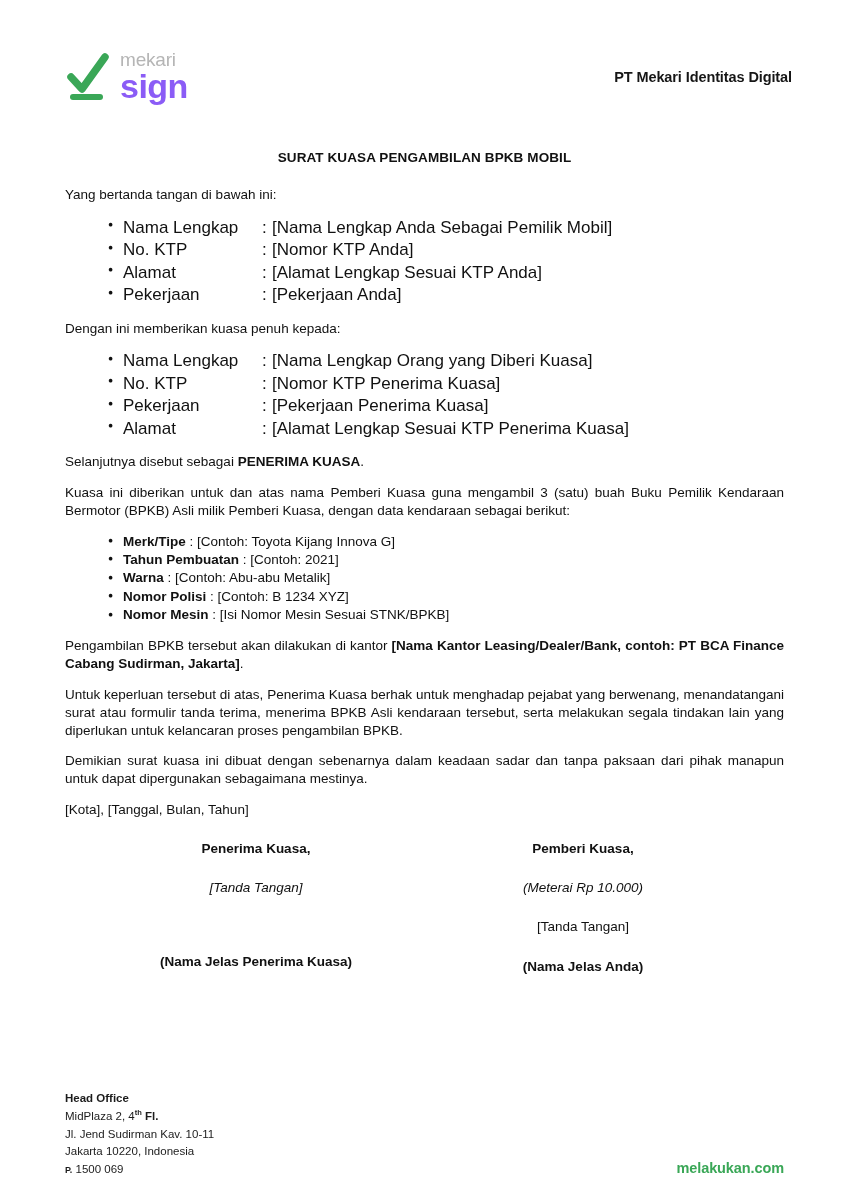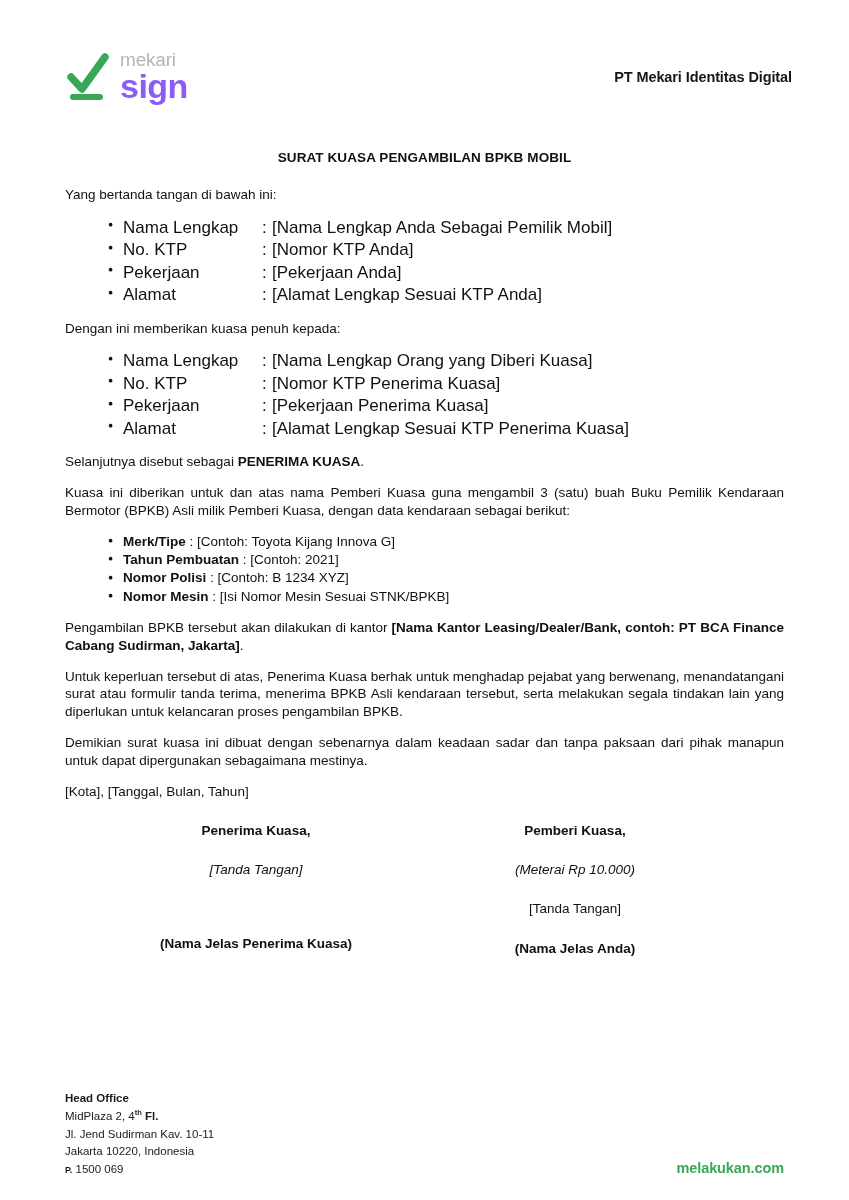--- a/index.html
+++ b/index.html
@@ -162,21 +162,21 @@
     height: 150px;
     margin-top: 8px;
   }
   .sig-col {
     position: absolute;
     top: 0;
     width: 300px;
     text-align: center;
   }
   .sig-col.left  { left: 41px; }
-  .sig-col.right { left: 360px; }
+  .sig-col.right { left: 368px; }
 
   .sig-role {
     font-size: 13.5px;
     font-weight: 700;
     margin-bottom: 24px;
   }
   .sig-note {
     font-size: 13.5px;
     font-style: italic;
     margin-bottom: 0;
@@ -249,41 +249,42 @@
 
   <div class="doc">
 
     <div class="doc-title">SURAT KUASA PENGAMBILAN BPKB MOBIL</div>
 
     <p class="para nojust">Yang bertanda tangan di bawah ini:</p>
 
     <ul class="fields">
       <li><span class="f-label">Nama Lengkap</span><span class="f-colon">:</span><span>[Nama Lengkap Anda Sebagai Pemilik Mobil]</span></li>
       <li><span class="f-label">No. KTP</span><span class="f-colon">:</span><span>[Nomor KTP Anda]</span></li>
+      <li><span class="f-label">Alamat</span><span class="f-colon">:</span><span>[Alamat Lengkap Sesuai KTP Anda]</span></li>
       <li><span class="f-label">Pekerjaan</span><span class="f-colon">:</span><span>[Pekerjaan Anda]</span></li>
-      <li><span class="f-label">Alamat</span><span class="f-colon">:</span><span>[Alamat Lengkap Sesuai KTP Anda]</span></li>
     </ul>
 
 
     <p class="para nojust">Dengan ini memberikan kuasa penuh kepada:</p>
 
     <ul class="fields">
       <li><span class="f-label">Nama Lengkap</span><span class="f-colon">:</span><span>[Nama Lengkap Orang yang Diberi Kuasa]</span></li>
       <li><span class="f-label">No. KTP</span><span class="f-colon">:</span><span>[Nomor KTP Penerima Kuasa]</span></li>
       <li><span class="f-label">Pekerjaan</span><span class="f-colon">:</span><span>[Pekerjaan Penerima Kuasa]</span></li>
       <li><span class="f-label">Alamat</span><span class="f-colon">:</span><span>[Alamat Lengkap Sesuai KTP Penerima Kuasa]</span></li>
     </ul>
 
     <p class="para nojust"><span>Selanjutnya disebut sebagai </span><span class="b">PENERIMA KUASA</span><span>.</span></p>
 
     <p class="para">Kuasa ini diberikan untuk dan atas nama Pemberi Kuasa guna mengambil 3 (satu) buah Buku Pemilik Kendaraan Bermotor (BPKB) Asli milik Pemberi Kuasa, dengan data kendaraan sebagai berikut:</p>
 
     <ul class="vehicle">
       <li><span class="b">Merk/Tipe</span><span> : [Contoh: Toyota Kijang Innova G]</span></li>
       <li><span class="b">Tahun Pembuatan</span><span> : [Contoh: 2021]</span></li>
+      <li><span class="b">Warna</span><span> : [Contoh: Abu-abu Metalik]</span></li>
       <li><span class="b">Nomor Polisi</span><span> : [Contoh: B 1234 XYZ]</span></li>
       <li><span class="b">Nomor Mesin</span><span> : [Isi Nomor Mesin Sesuai STNK/BPKB]</span></li>
     </ul>
 
     <p class="para"><span>Pengambilan BPKB tersebut akan dilakukan di kantor </span><span class="b">[Nama Kantor Leasing/Dealer/Bank, contoh: PT BCA Finance Cabang Sudirman, Jakarta]</span><span>.</span></p>
 
     <p class="para">Untuk keperluan tersebut di atas, Penerima Kuasa berhak untuk menghadap pejabat yang berwenang, menandatangani surat atau formulir tanda terima, menerima BPKB Asli kendaraan tersebut, serta melakukan segala tindakan lain yang diperlukan untuk kelancaran proses pengambilan BPKB.</p>
 
     <p class="para">Demikian surat kuasa ini dibuat dengan sebenarnya dalam keadaan sadar dan tanpa paksaan dari pihak manapun untuk dapat dipergunakan sebagaimana mestinya.</p>
 

